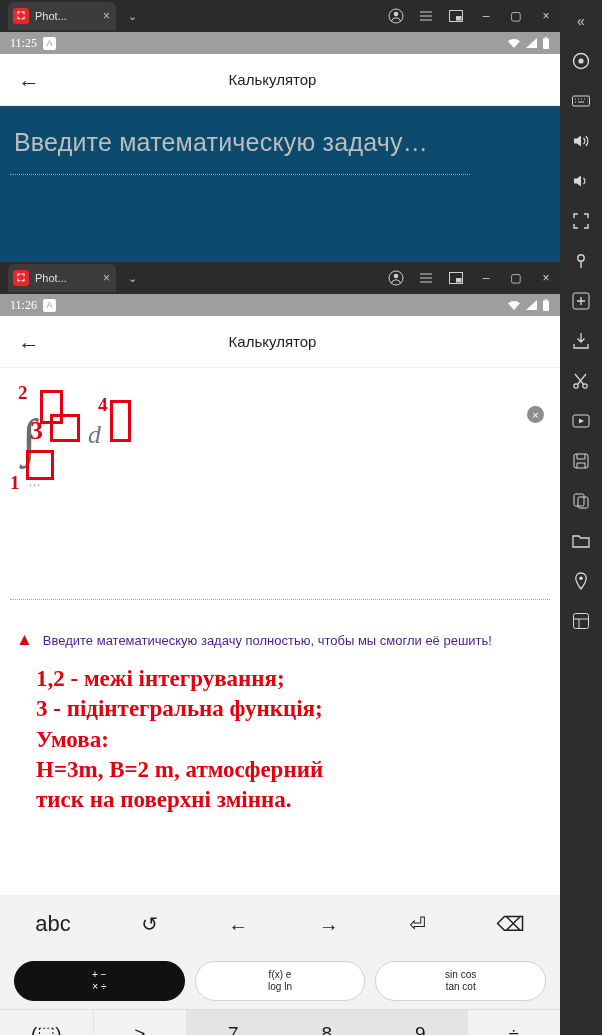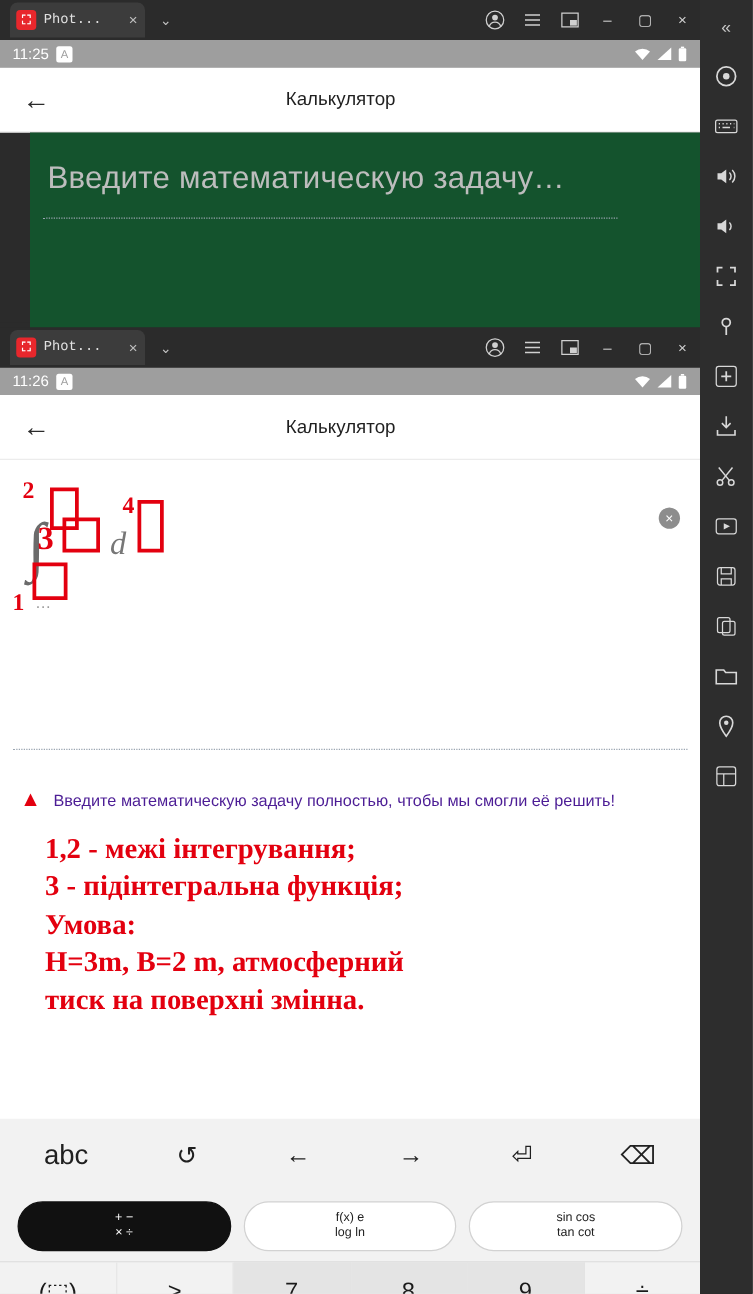--- a/index.html
+++ b/index.html
@@ -34,54 +34,54 @@
   .tab {
     display: flex; align-items: center; gap: 6px;
     height: 28px; margin-left: 8px; padding: 0 6px 0 5px;
     background: #3c3c3c; border-radius: 6px 6px 0 0; min-width: 108px;
   }
   .tab-favicon {
     width: 16px; height: 16px; background: #e8272c; border-radius: 3px;
     display: flex; align-items: center; justify-content: center;
     color: #fff; font-size: 10px; font-weight: bold;
   }
-  .tab-title { color: #e0e0e0; font-size: 11px; white-space: nowrap; font-family: Liberation Mono, monospace; }
+  .tab-title { color: #e0e0e0; font-size: 11px; white-space: nowrap; }
   .tab-close { color: #c0c0c0; font-size: 12px; margin-left: auto; }
   .tab-chevron { color: #c8c8c8; font-size: 11px; margin-left: 12px; }
   .win-ctrl { position: absolute; right: 6px; top: 0; height: 32px;
     display: flex; align-items: center; gap: 14px; color: #d0d0d0; font-size: 12px; }
   .win-ctrl .ci { width: 16px; height: 16px; display: flex; align-items: center; justify-content: center; }
 
   
   .statusbar {
     height: 22px; background: #9e9e9e; display: flex; align-items: center;
     padding: 0 10px; color: #ffffff; font-size: 12px;
   }
-  .sb-time { font-size: 12px; color: #fff; }
+  .sb-time { font-size: 12px; color: #fff; font-family: Liberation Serif, serif; }
   .sb-badge {
     width: 13px; height: 13px; background: #ffffff; color: #9e9e9e;
     font-size: 9px; display: flex; align-items: center; justify-content: center;
     margin-left: 6px; border-radius: 2px;
   }
   .sb-right { margin-left: auto; display: flex; align-items: center; gap: 4px; }
 
   
   .appbar {
     height: 52px; background: #ffffff; display: flex; align-items: center;
     position: relative; border-bottom: 1px solid #ececec;
   }
   .back-arrow { margin-left: 18px; font-size: 22px; color: #2b2b2b; line-height: 1; }
   .app-title {
     position: absolute; left: 0; right: 15px; text-align: center;
     font-size: 15px; color: #1f1f1f;
   }
 
   
   #win1 { top: 0; height: 258px; }
-  .w1-body { background: #14532d; height: 184px; position: relative; margin-left: 24px; }
+  .w1-body { background: #0c4a6e; height: 184px; position: relative; }
   .placeholder {
     position: absolute; left: 14px; top: 22px;
     font-size: 25px; color: #bdbdbd; letter-spacing: 0.2px;
   }
   .dotline {
     position: absolute; left: 10px; top: 68px; width: 460px;
     border-bottom: 1px dotted #9aa5b1;
   }
 
   

